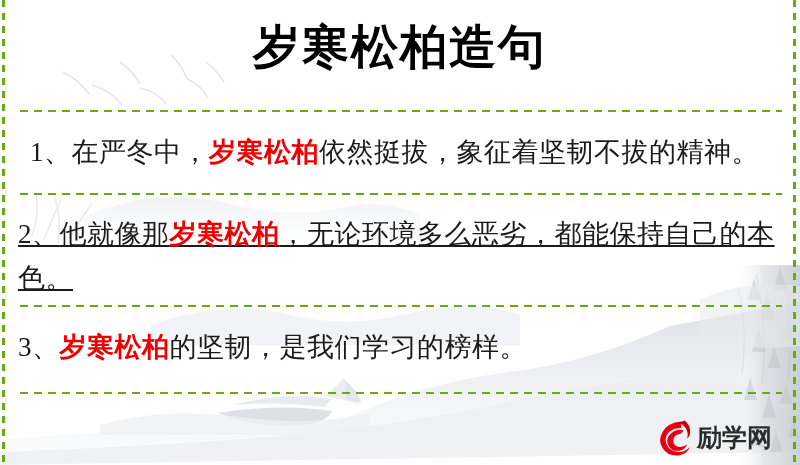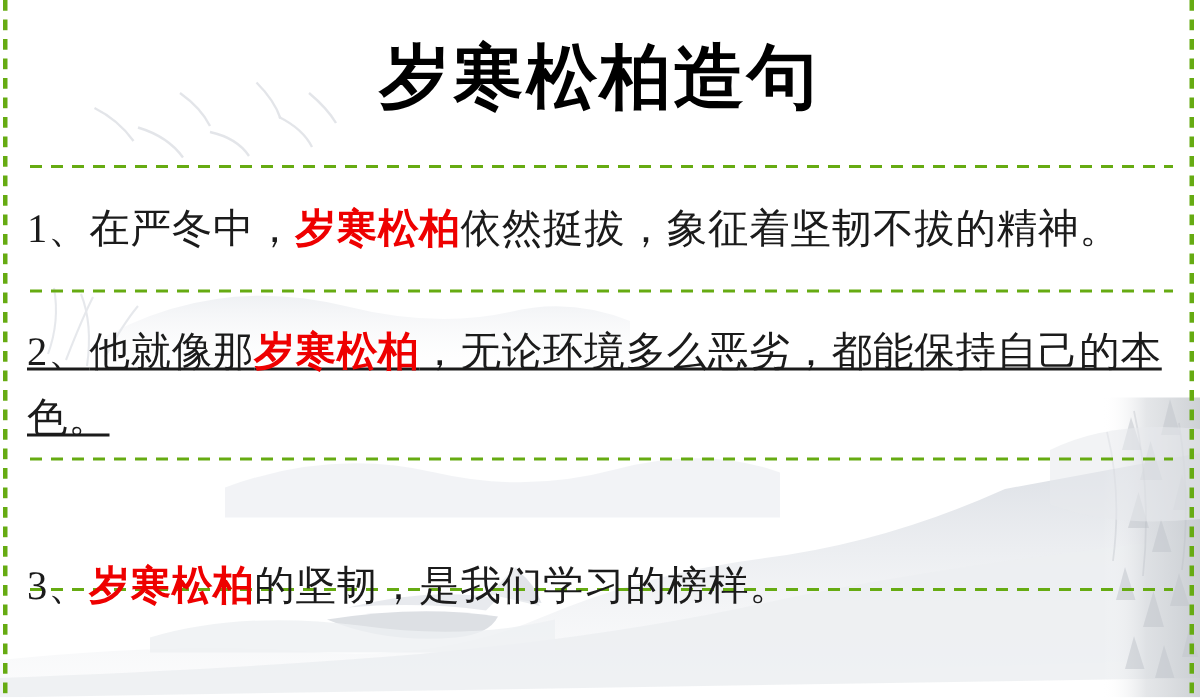--- a/index.html
+++ b/index.html
@@ -60,21 +60,21 @@
     background-size: 14px 2px;
   }
 
   
   .title {
     position: absolute;
     left: 0;
     top: 18px;
     width: 800px;
     text-align: center;
-    font-family: Liberation Sans, sans-serif;
+    font-family: Liberation Mono, monospace;
     font-weight: bold;
     font-size: 47px;
     line-height: 66px;
     letter-spacing: 2px;
     color: #000000;
     z-index: 6;
     white-space: nowrap;
   }
 
   
@@ -87,23 +87,23 @@
     font-size: 27px;
     line-height: 44px;
     color: #1b1b1b;
     letter-spacing: 0.5px;
   }
   .kw {
     color: #ee0000;
     font-weight: bold;
   }
 
-  #s1 { top: 130px; }
+  #s1 { top: 130px; margin-left: 12px; }
   #s2 { top: 212px; text-decoration: underline; }
-  #s3 { top: 325px; margin-top: 43px; }
+  #s3 { top: 325px; }
 
   
   .logo {
     position: absolute;
     left: 655px;
     top: 417px;
     height: 40px;
     display: flex;
     align-items: center;
     z-index: 7;
@@ -221,14 +221,24 @@
   </div>
 
   <div class="sentence" id="s2">
     <span>2、</span><span>他就像那</span><span class="kw">岁寒松柏</span><span>，无论环境多么恶劣，都能保持自己的本色。</span>
   </div>
 
   <div class="sentence" id="s3">
     <span>3、</span><span class="kw">岁寒松柏</span><span>的坚韧，是我们学习的榜样。</span>
   </div>
 
+  <div class="logo">
+    <svg class="logo-mark" viewBox="0 0 64 64" aria-hidden="true">
+      <path d="M44 6 q-22 2 -31 17 q-9 15 0 28 q9 14 27 12 q14 -2 19 -14
+               q-10 10 -22 8 q-14 -2 -18 -14 q-4 -13 7 -21 q8 -6 18 -5 z" fill="#e50012"></path>
+      <path d="M48 20 q-14 -2 -22 7 q-9 9 -3 20 q6 10 18 8 q10 -2 13 -11
+               q-8 7 -16 4 q-8 -3 -7 -11 q1 -8 10 -10 q5 -1 7 -7 z" fill="#e50012"></path>
+      <path d="M50 4 q8 6 9 16 q1 9 -5 15 q3 -11 -3 -19 q-4 -6 -11 -8 z" fill="#c4000f"></path>
+    </svg>
+    <span class="logo-text">励学网</span>
+  </div>
 
 </div>
 
 </body></html>

